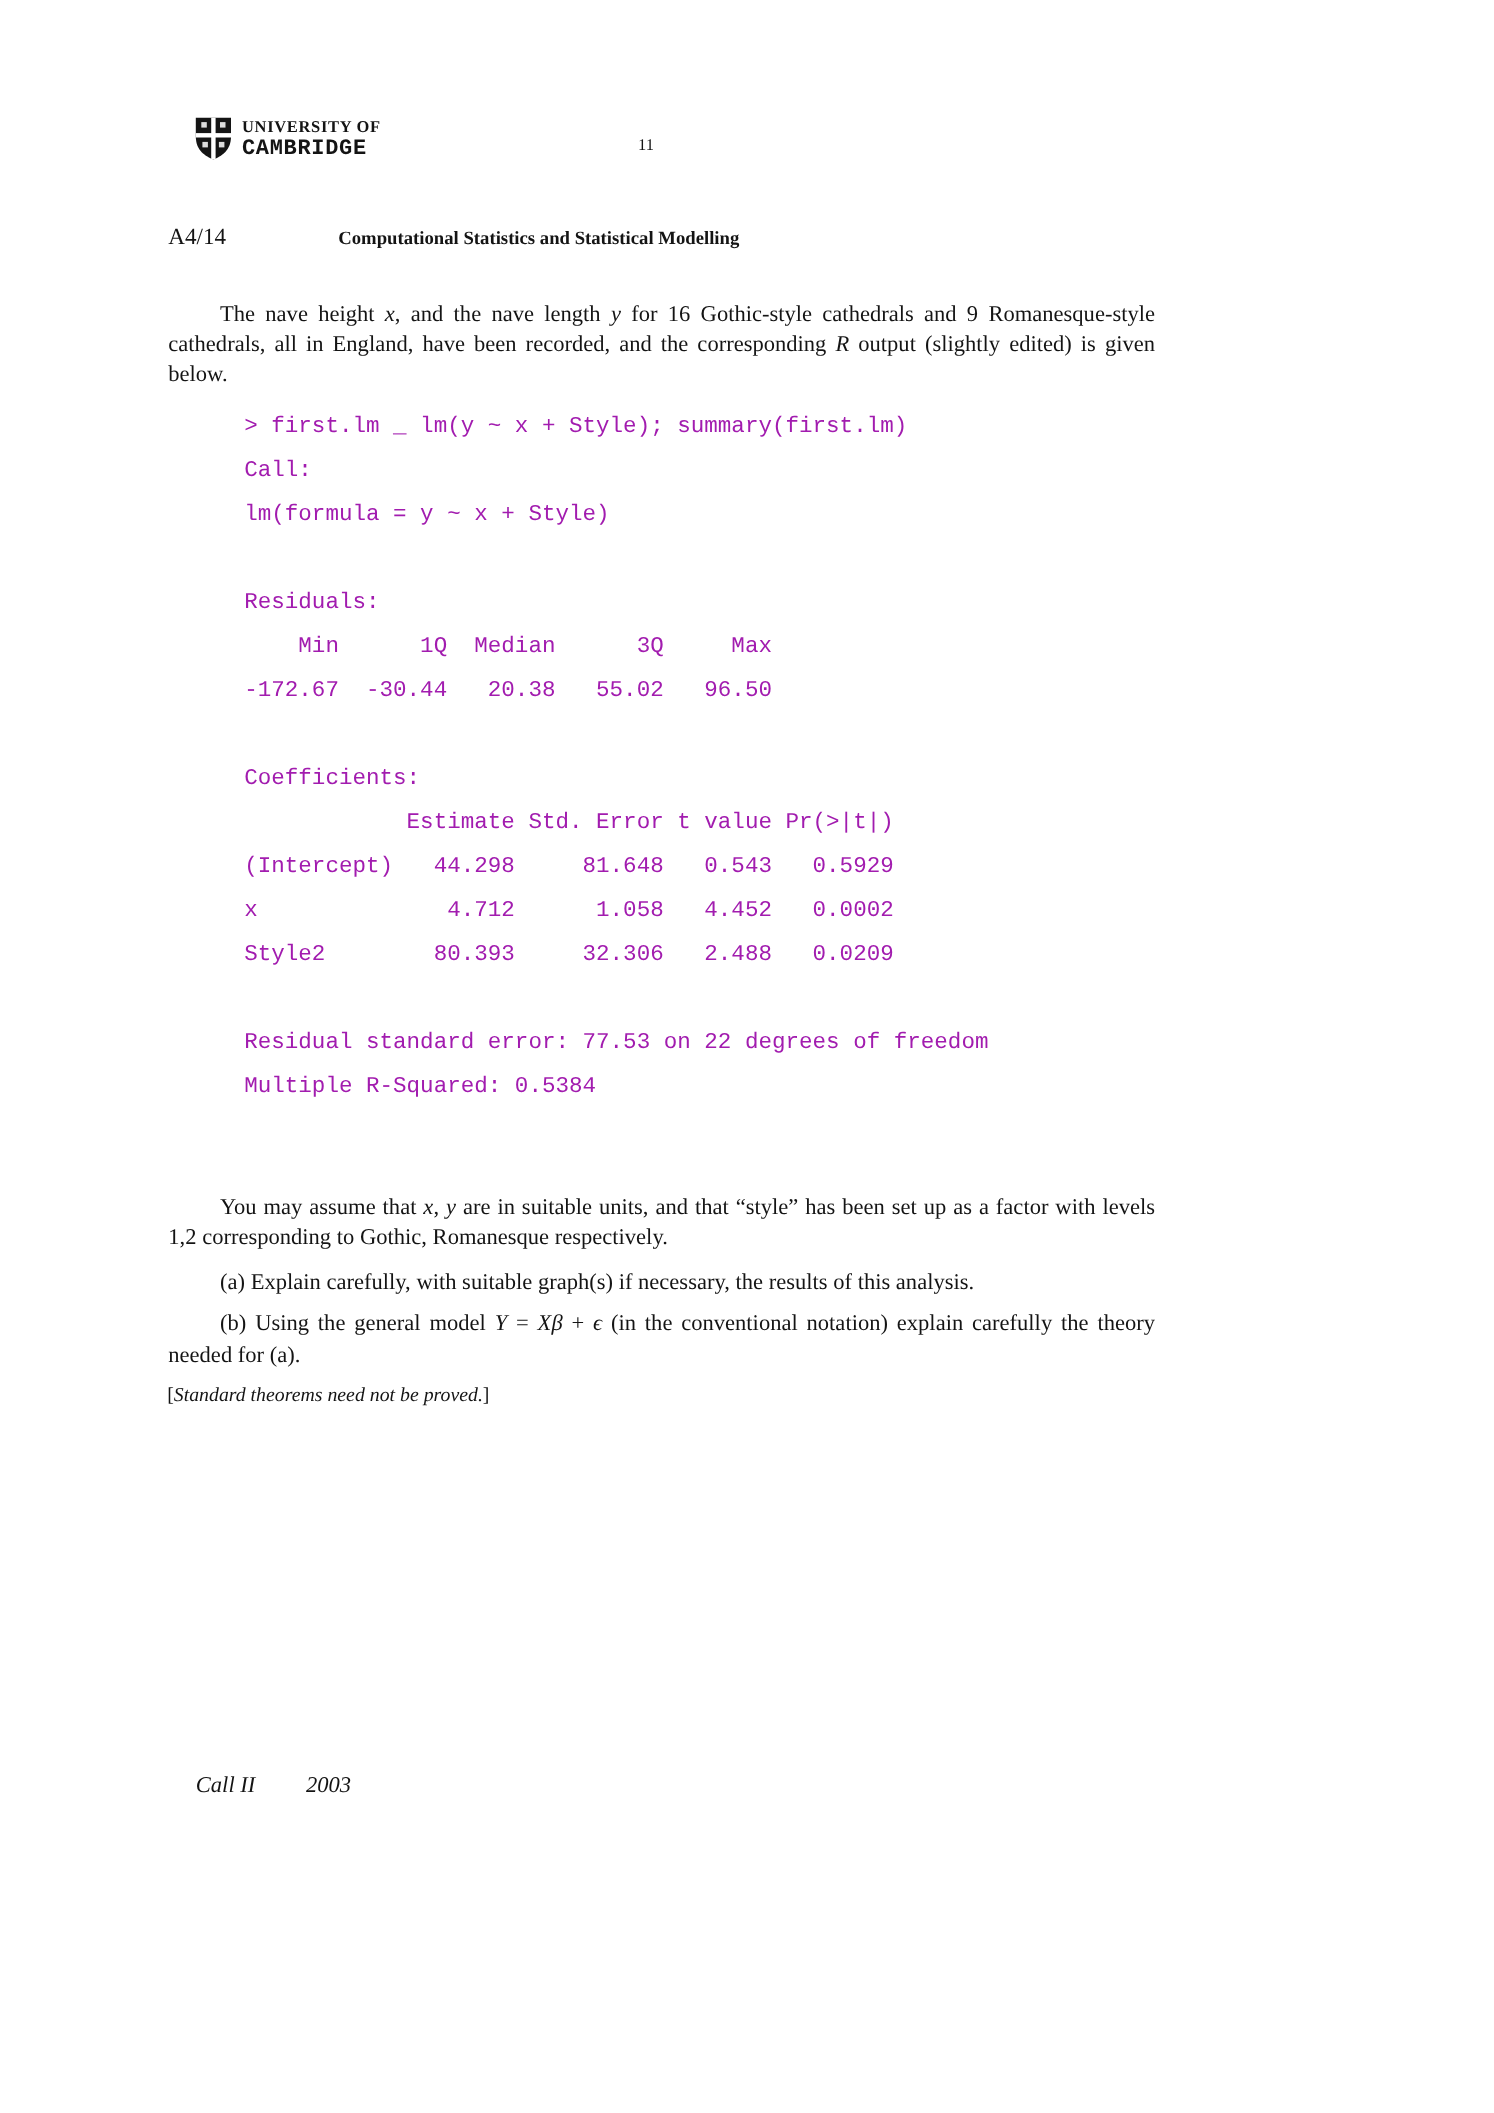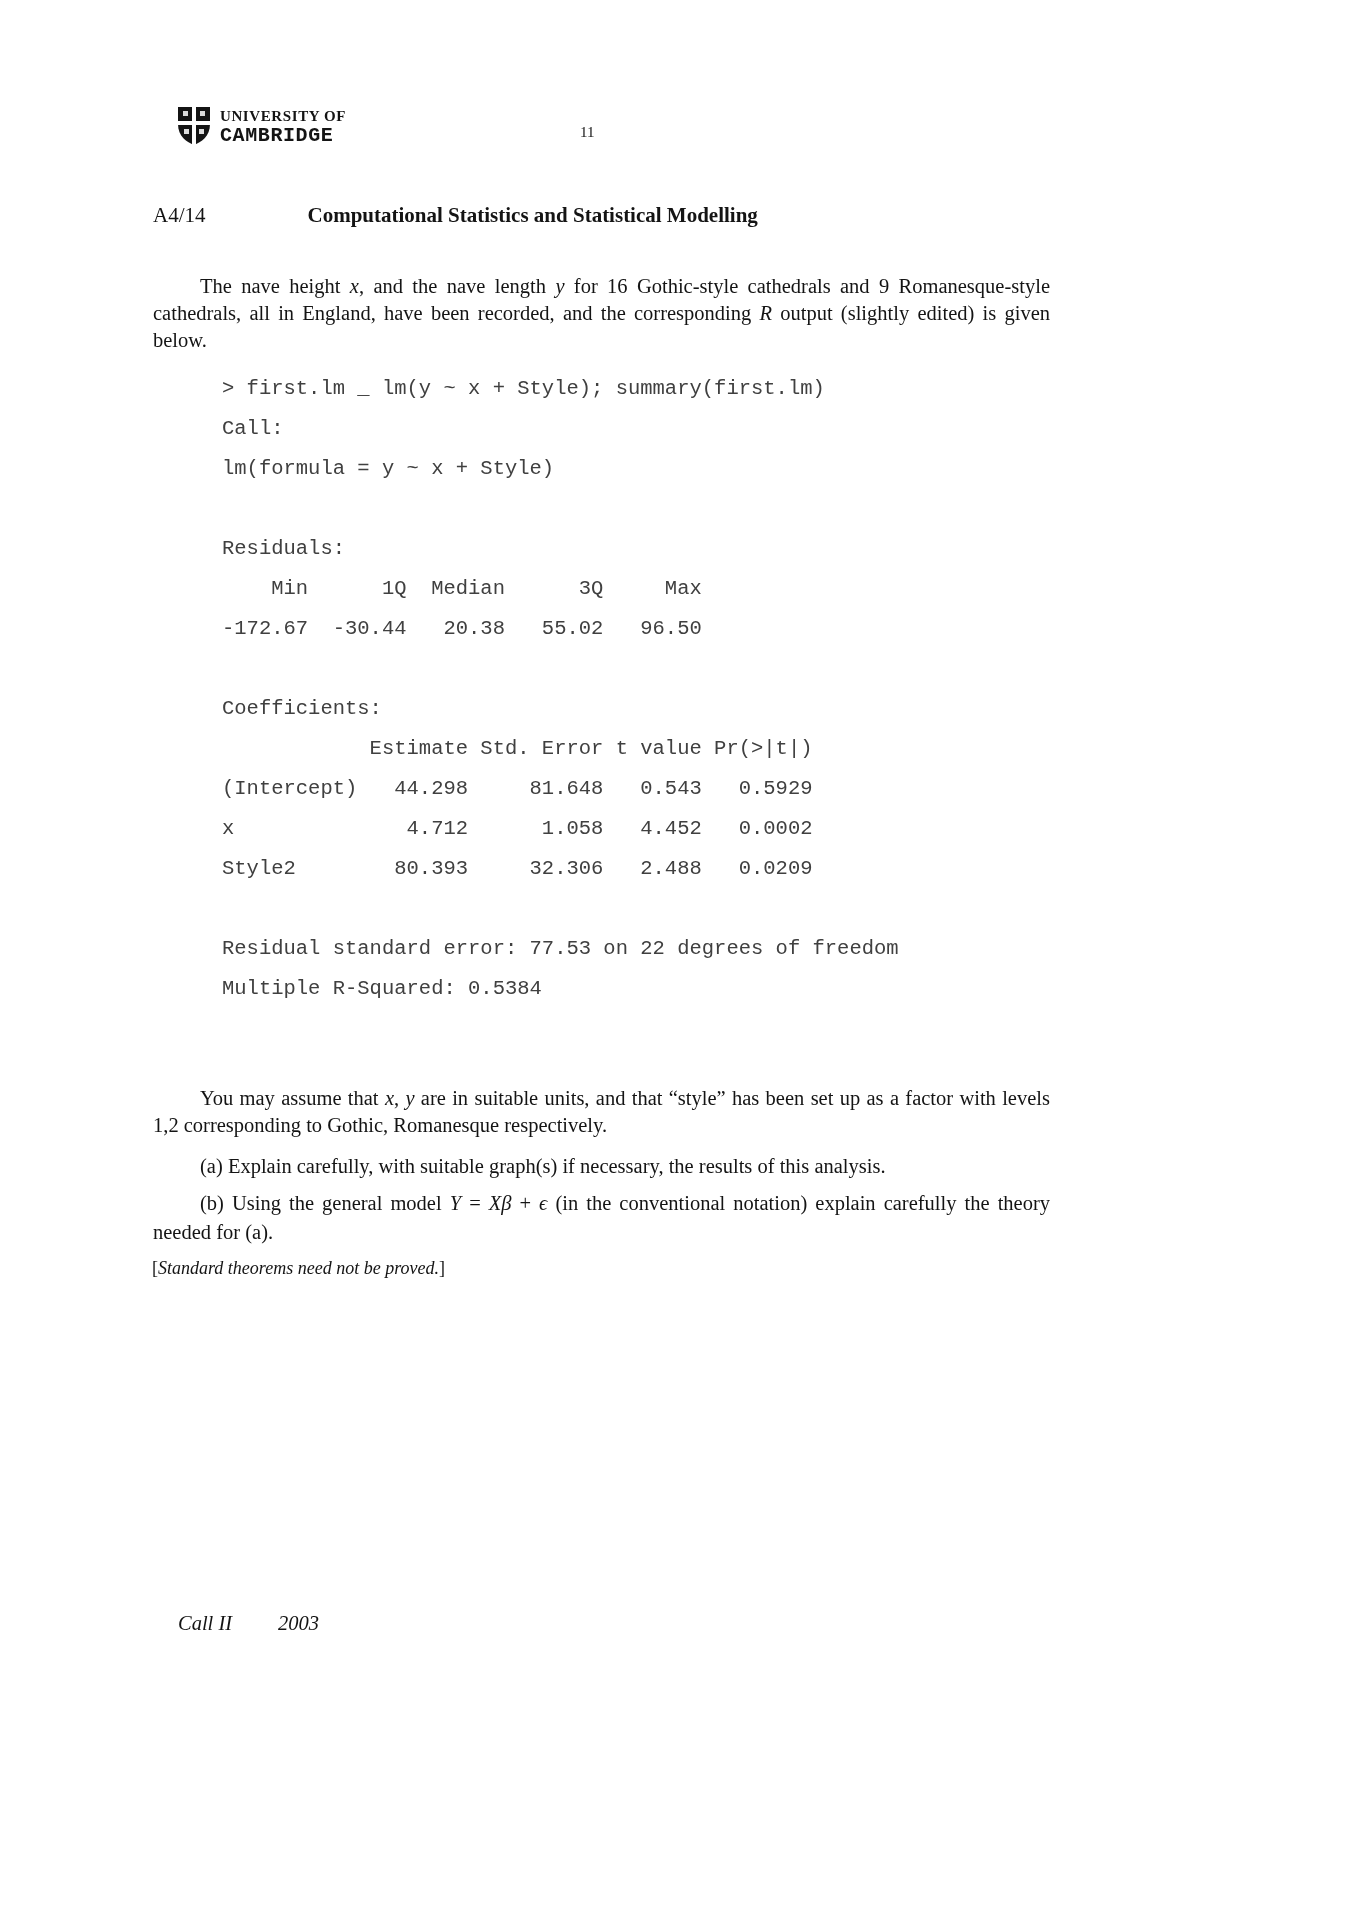--- a/index.html
+++ b/index.html
@@ -15,38 +15,38 @@
   
   .logo{position:absolute;left:176px;top:106px;display:flex;align-items:flex-end;gap:8px;}
   .shield{display:block;}
   .wordmark{line-height:1;}
   .wm1{font-family:"Liberation Serif",serif;font-weight:bold;font-size:15px;letter-spacing:0.6px;}
   .wm2{font-family:Liberation Mono, monospace;font-weight:bold;font-size:20px;letter-spacing:0.6px;margin-top:2px;}
   .pagenum{position:absolute;left:580px;top:124px;font-size:15px;}
   
   .qheader{position:absolute;left:153px;top:203px;width:897px;display:flex;align-items:baseline;gap:40px;}
   .qlabel{font-size:21px;}
-  .qtitle{font-weight:bold;font-size:21px;margin-left:62px;}
+  .qtitle{font-weight:bold;font-size:17px;margin-left:62px;}
   
   .para{position:absolute;left:153px;width:897px;font-size:20.5px;line-height:27px;text-align:justify;}
   .indent{text-indent:47px;}
   .intro{top:252px;}
   .assume{top:1064px;}
   .parta{top:1132px;}
   .partb{top:1168px;line-height:29px;}
   .note{position:absolute;left:152px;top:1240px;font-size:18px;}
   .it{font-style:italic;}
   
   .code{
     position:absolute;left:222px;top:348px;
     font-family:"Liberation Mono", monospace;
     font-size:20.5px;
     line-height:40px;
     white-space:pre;
-    color:#404040;
+    color:#a21caf;
   }
   
   .footer{position:absolute;left:178px;top:1612px;font-size:20.5px;font-style:italic;}
   .footer .year{margin-left:46px;}
 </style>
 </head>
 <body>
 
 <div class="page">
 

